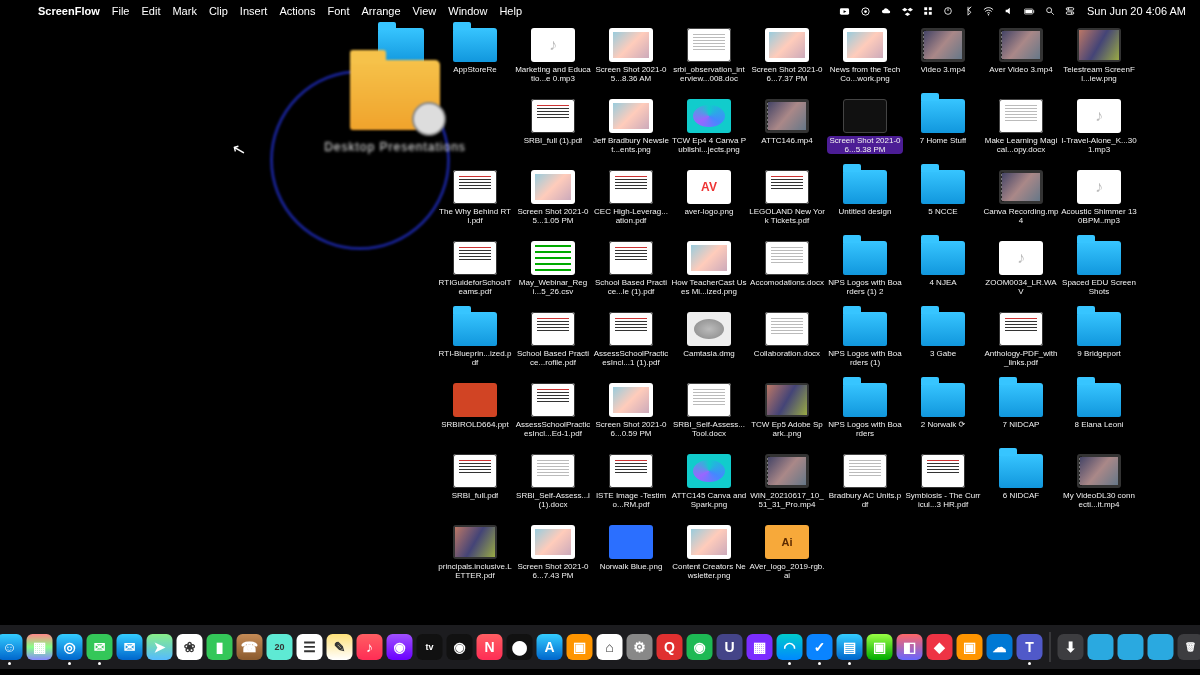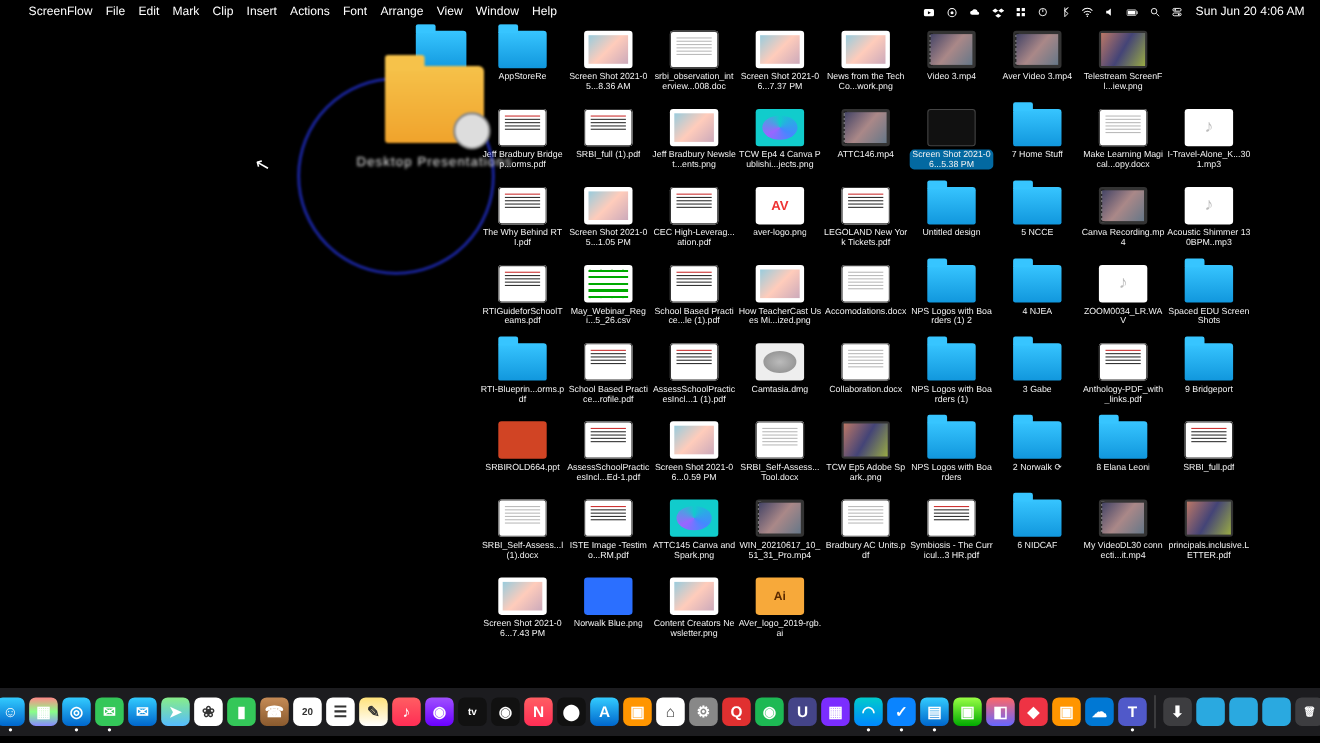--- a/index.html
+++ b/index.html
@@ -17,21 +17,21 @@
     top: 0; left: 0; right: 0;
     height: 22px;
     background: rgba(0,0,0,0.6);
     display: flex;
     align-items: center;
     font-size: 11px;
     padding: 0 14px;
     z-index: 10;
   }
   .menubar .apple { font-size: 12px; margin-right: 12px; }
-  .menubar .appname { font-weight: 400; margin-right: 12px; }
+  .menubar .appname { font-weight: 700; margin-right: 12px; margin-left: 12px; }
   .menubar .menu-item { margin-right: 12px; }
   .menubar .spacer { flex: 1; }
   .menubar .status-item { margin-left: 10px; font-size: 11px; display:flex; align-items:center;}
   .menubar .clock { margin-left: 12px; font-size: 11px; }
   .status-icons { display:flex; align-items:center; }
 
   
   .ripple {
     position: absolute;
     width: 180px; height: 180px;
@@ -128,21 +128,21 @@
     text-align: center;
     max-width: 76px;
     overflow: hidden;
     display: -webkit-box;
     -webkit-line-clamp: 2;
     -webkit-box-orient: vertical;
     word-break: break-all;
     color:#f2f2f2;
   }
   .label.selected{
-    background:#0369a1;
+    background:#4c1d95;
     border-radius:4px;
     padding:0 2px;
   }
 
   
   .k-folder { background: linear-gradient(#37c5ff,#1197dd); border-radius:3px 3px 2px 2px; position:relative; }
   .k-folder::before { content:""; position:absolute; top:-6px; left:0; width:18px; height:8px; background:#37c5ff; border-radius:2px 2px 0 0; }
   .k-doc { background:#fff; color:#777; box-shadow:0 0 0 1px #444 inset; }
   .k-doc::after{content:""; position:absolute; left:6px; right:6px; height:1px; background:#bbb; box-shadow:0 3px 0 #bbb,0 6px 0 #bbb,0 9px 0 #bbb,0 12px 0 #bbb,0 15px 0 #bbb; top:6px;}
   .k-pdf { background:#fff; box-shadow:0 0 0 1px #333 inset; }
@@ -309,20 +309,24 @@
 <div class="lone-folder">
   <div class="thumb k-folder" style="width:46px;height:36px;"></div>
 </div>
 
 <div class="grid" id="grid">
     <div class="cell">
       <div class="thumb k-folder"></div>
       <div class="label">AppStoreRe</div>
     </div>
     <div class="cell">
+      <div class="thumb k-audio"></div>
+      <div class="label">Marketing and Educatio...e 0.mp3</div>
+    </div>
+    <div class="cell">
       <div class="thumb k-img"></div>
       <div class="label">Screen Shot 2021-05...8.36 AM</div>
     </div>
     <div class="cell">
       <div class="thumb k-doc"></div>
       <div class="label">srbi_observation_interview...008.doc</div>
     </div>
     <div class="cell">
       <div class="thumb k-img"></div>
       <div class="label">Screen Shot 2021-06...7.37 PM</div>
@@ -341,24 +345,20 @@
     </div>
     <div class="cell">
       <div class="thumb k-photo"></div>
       <div class="label">Telestream ScreenFl...iew.png</div>
     </div>
     <div class="cell">
       <div class="thumb k-empty"></div>
     </div>
     <div class="cell">
       <div class="thumb k-pdf"></div>
-      <div class="label">Jeff Bradbury Bridgep...orms.pdf</div>
-    </div>
-    <div class="cell">
-      <div class="thumb k-pdf"></div>
       <div class="label">SRBI_full (1).pdf</div>
     </div>
     <div class="cell">
       <div class="thumb k-img"></div>
       <div class="label">Jeff Bradbury Newslet...ents.png</div>
     </div>
     <div class="cell">
       <div class="thumb k-canva"></div>
       <div class="label">TCW Ep4 4 Canva Publishi...jects.png</div>
     </div>
@@ -449,21 +449,21 @@
     <div class="cell">
       <div class="thumb k-audio"></div>
       <div class="label">ZOOM0034_LR.WAV</div>
     </div>
     <div class="cell">
       <div class="thumb k-folder"></div>
       <div class="label">Spaced EDU Screen Shots</div>
     </div>
     <div class="cell">
       <div class="thumb k-folder"></div>
-      <div class="label">RTI-Blueprin...orms.pdf</div>
+      <div class="label">RTI-Blueprin...ized.pdf</div>
     </div>
     <div class="cell">
       <div class="thumb k-pdf"></div>
       <div class="label">School Based Practice...rofile.pdf</div>
     </div>
     <div class="cell">
       <div class="thumb k-pdf"></div>
       <div class="label">AssessSchoolPracticesIncl...1 (1).pdf</div>
     </div>
     <div class="cell">
@@ -510,20 +510,24 @@
       <div class="thumb k-photo"></div>
       <div class="label">TCW Ep5 Adobe Spark..png</div>
     </div>
     <div class="cell">
       <div class="thumb k-folder"></div>
       <div class="label">NPS Logos with Boarders</div>
     </div>
     <div class="cell">
       <div class="thumb k-folder"></div>
       <div class="label">2 Norwalk ⟳</div>
+    </div>
+    <div class="cell">
+      <div class="thumb k-folder"></div>
+      <div class="label">7 NIDCAP</div>
     </div>
     <div class="cell">
       <div class="thumb k-folder"></div>
       <div class="label">8 Elana Leoni</div>
     </div>
     <div class="cell">
       <div class="thumb k-pdf"></div>
       <div class="label">SRBI_full.pdf</div>
     </div>
     <div class="cell">
@@ -583,21 +587,21 @@
 <div class="dock" id="dock">
     <div class="dock-icon" style="background: linear-gradient(rgb(51, 204, 255), rgb(0, 102, 204)); color: rgb(255, 255, 255); font-size: 14px; font-weight: 700;">☺<span class="dot"></span></div>
     <div class="dock-icon" style="background: linear-gradient(rgb(255, 136, 136), rgb(136, 255, 136), rgb(136, 136, 255)); color: rgb(255, 255, 255); font-size: 14px; font-weight: 700;">▦</div>
     <div class="dock-icon" style="background: linear-gradient(rgb(51, 204, 255), rgb(0, 102, 204)); color: rgb(255, 255, 255); font-size: 14px; font-weight: 700;">◎<span class="dot"></span></div>
     <div class="dock-icon" style="background: rgb(52, 199, 89); color: rgb(255, 255, 255); font-size: 14px; font-weight: 700;">✉<span class="dot"></span></div>
     <div class="dock-icon" style="background: linear-gradient(rgb(51, 204, 255), rgb(0, 102, 204)); color: rgb(255, 255, 255); font-size: 14px; font-weight: 700;">✉</div>
     <div class="dock-icon" style="background: linear-gradient(rgb(136, 238, 136), rgb(85, 187, 255)); color: rgb(255, 255, 255); font-size: 14px; font-weight: 700;">➤</div>
     <div class="dock-icon" style="background: rgb(255, 255, 255); color: rgb(51, 51, 51); font-size: 14px; font-weight: 700;">❀</div>
     <div class="dock-icon" style="background: rgb(52, 199, 89); color: rgb(255, 255, 255); font-size: 14px; font-weight: 700;">▮</div>
     <div class="dock-icon" style="background: linear-gradient(rgb(197, 139, 86), rgb(138, 90, 46)); color: rgb(255, 255, 255); font-size: 14px; font-weight: 700;">☎</div>
-    <div class="dock-icon" style="background: #ffffff; color: rgb(51, 51, 51); font-size: 9px; font-weight: 700;">20</div>
+    <div class="dock-icon" style="background: #5eead4; color: rgb(51, 51, 51); font-size: 9px; font-weight: 700;">20</div>
     <div class="dock-icon" style="background: rgb(255, 255, 255); color: rgb(51, 51, 51); font-size: 14px; font-weight: 700;">☰</div>
     <div class="dock-icon" style="background: linear-gradient(rgb(255, 226, 122), rgb(255, 255, 255)); color: rgb(51, 51, 51); font-size: 14px; font-weight: 700;">✎</div>
     <div class="dock-icon" style="background: linear-gradient(rgb(255, 94, 98), rgb(255, 45, 85)); color: rgb(255, 255, 255); font-size: 14px; font-weight: 700;">♪</div>
     <div class="dock-icon" style="background: linear-gradient(rgb(160, 80, 255), rgb(106, 0, 255)); color: rgb(255, 255, 255); font-size: 14px; font-weight: 700;">◉</div>
     <div class="dock-icon" style="background: rgb(17, 17, 17); color: rgb(255, 255, 255); font-size: 9px; font-weight: 700;">tv</div>
     <div class="dock-icon" style="background: rgb(17, 17, 17); color: rgb(255, 255, 255); font-size: 14px; font-weight: 700;">◉</div>
     <div class="dock-icon" style="background: linear-gradient(rgb(255, 94, 98), rgb(255, 45, 85)); color: rgb(255, 255, 255); font-size: 14px; font-weight: 700;">N</div>
     <div class="dock-icon" style="background: rgb(17, 17, 17); color: rgb(255, 255, 255); font-size: 14px; font-weight: 700;">⬤</div>
     <div class="dock-icon" style="background: linear-gradient(rgb(51, 204, 255), rgb(0, 102, 204)); color: rgb(255, 255, 255); font-size: 14px; font-weight: 700;">A</div>
     <div class="dock-icon" style="background: rgb(255, 149, 0); color: rgb(255, 255, 255); font-size: 14px; font-weight: 700;">▣</div>

